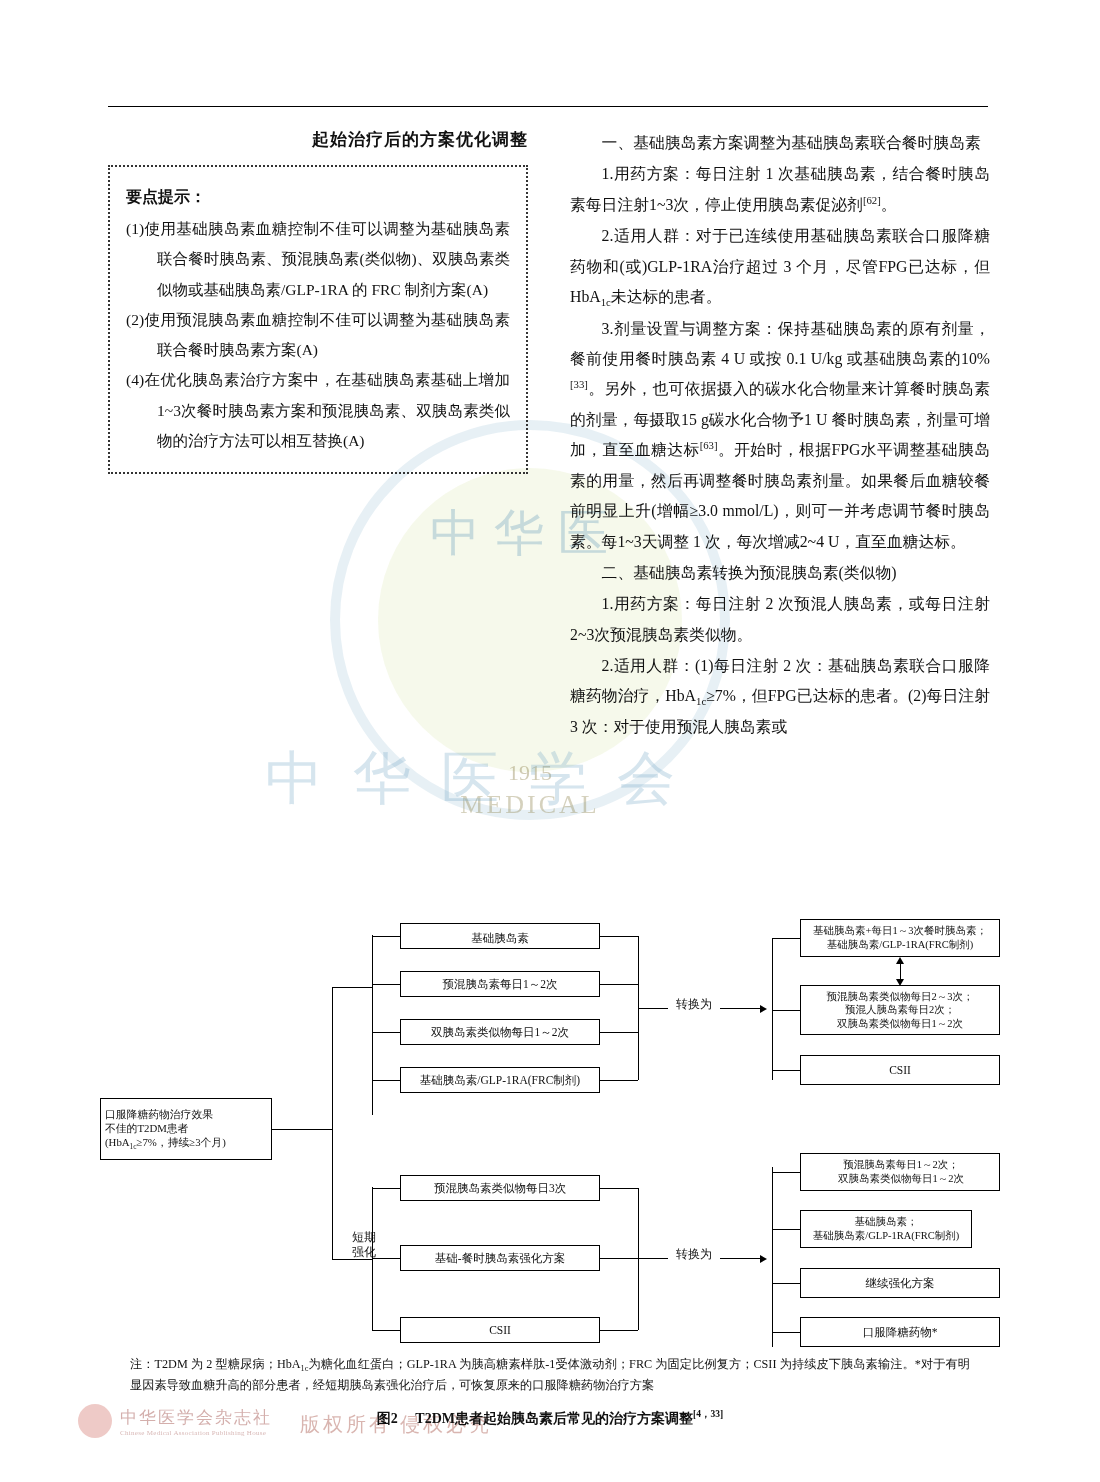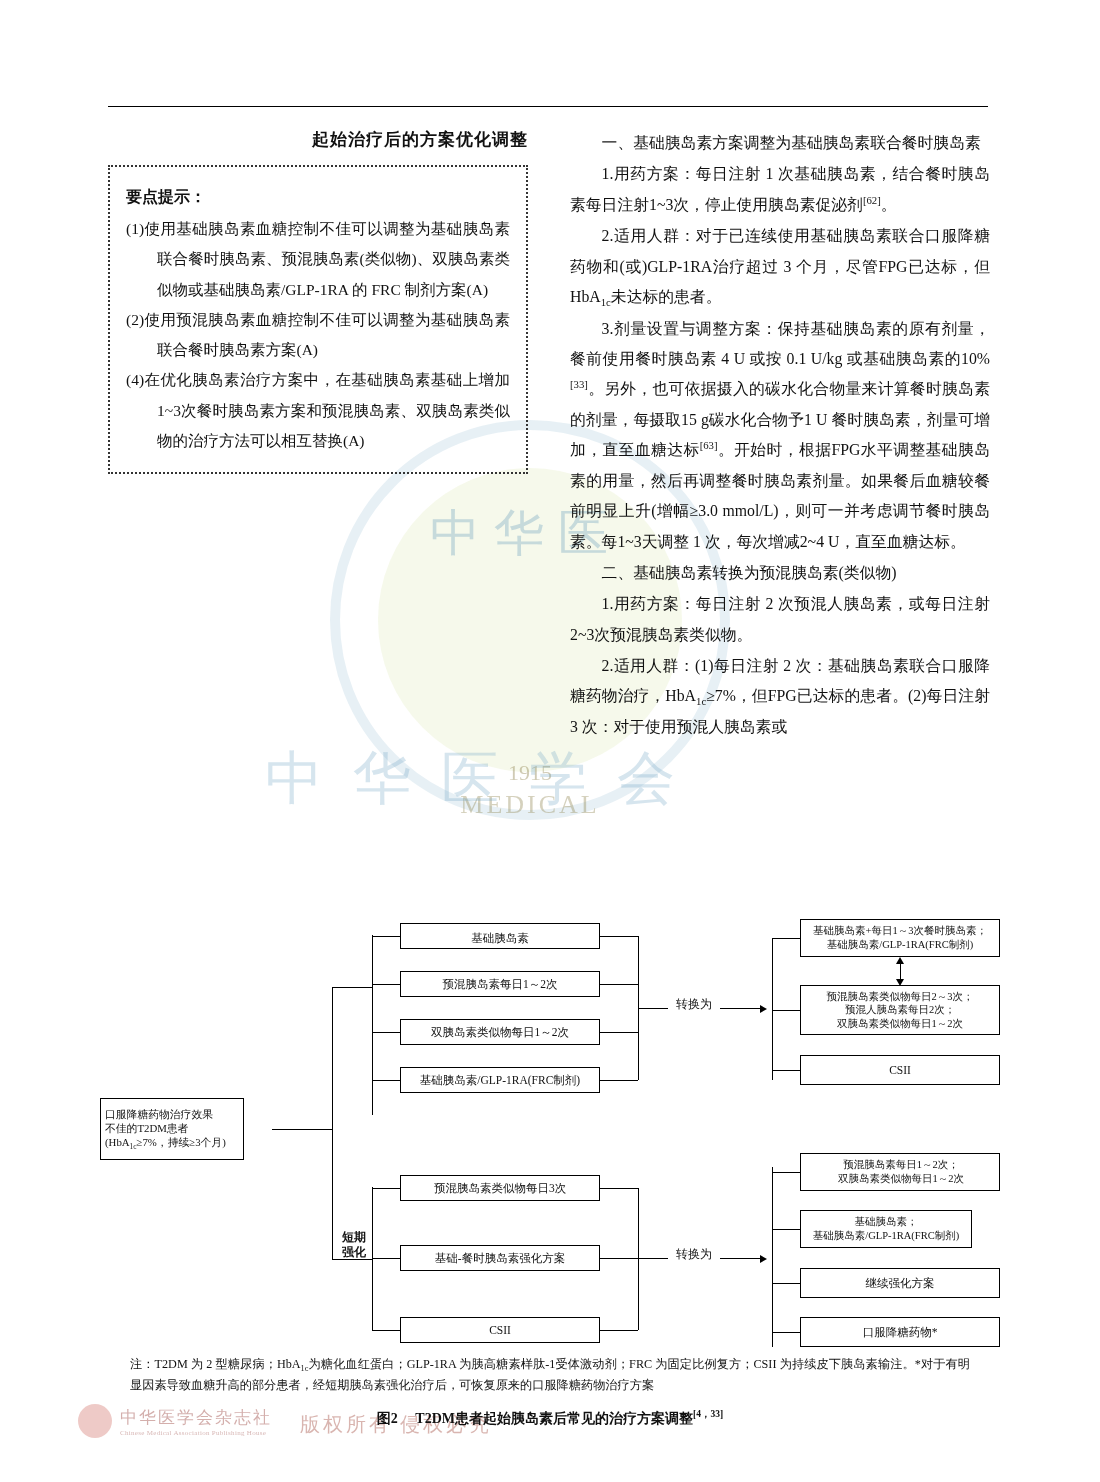--- a/index.html
+++ b/index.html
@@ -292,21 +292,21 @@
     <p class="body-p">1.用药方案：每日注射 1 次基础胰岛素，结合餐时胰岛素每日注射1~3次，停止使用胰岛素促泌剂<sup>[62]</sup>。</p>
     <p class="body-p">2.适用人群：对于已连续使用基础胰岛素联合口服降糖药物和(或)GLP-1RA治疗超过 3 个月，尽管FPG已达标，但HbA<sub>1c</sub>未达标的患者。</p>
     <p class="body-p">3.剂量设置与调整方案：保持基础胰岛素的原有剂量，餐前使用餐时胰岛素 4 U 或按 0.1 U/kg 或基础胰岛素的10%<sup>[33]</sup>。另外，也可依据摄入的碳水化合物量来计算餐时胰岛素的剂量，每摄取15 g碳水化合物予1 U 餐时胰岛素，剂量可增加，直至血糖达标<sup>[63]</sup>。开始时，根据FPG水平调整基础胰岛素的用量，然后再调整餐时胰岛素剂量。如果餐后血糖较餐前明显上升(增幅≥3.0 mmol/L)，则可一并考虑调节餐时胰岛素。每1~3天调整 1 次，每次增减2~4 U，直至血糖达标。</p>
     <p class="body-p">二、基础胰岛素转换为预混胰岛素(类似物)</p>
     <p class="body-p">1.用药方案：每日注射 2 次预混人胰岛素，或每日注射2~3次预混胰岛素类似物。</p>
     <p class="body-p">2.适用人群：(1)每日注射 2 次：基础胰岛素联合口服降糖药物治疗，HbA<sub>1c</sub>≥7%，但FPG已达标的患者。(2)每日注射 3 次：对于使用预混人胰岛素或</p>
   </div>
 
   <div class="figure">
 
-    <div class="node left-text" style="left:0px; top:163px; width:144px; height:62px; font-size:10.8px;">
+    <div class="node left-text" style="left:0px; top:163px; width:172px; height:62px; font-size:10.8px;">
       <span style="white-space:pre-line;">口服降糖药物治疗效果
 不佳的T2DM患者
 (HbA<sub>1c</sub>≥7%，持续≥3个月)</span>
     </div>
 
     <div class="ln h" style="left:172px; top:194px; width:60px;"></div>
     <div class="ln v" style="left:232px; top:52px; height:272px;"></div>
 
     <div class="ln h" style="left:232px; top:52px; width:40px;"></div>
     <div class="ln v" style="left:272px; top:0px; height:180px;"></div>
@@ -363,21 +363,21 @@
     <div class="node" style="left:700px; top:120px; width:200px; height:30px;">
       <span>CSII</span>
     </div>
     <div class="ln h" style="left:672px; top:135px; width:28px;"></div>
 
     <div class="ln v" style="left:800px; top:24px; height:24px;"></div>
     <div class="arrow-u" style="left:796px; top:22px;"></div>
     <div class="arrow-d" style="left:796px; top:44px;"></div>
 
     <div class="ln h" style="left:232px; top:324px; width:40px;"></div>
-    <div class="lbl" style="left:232px; top:280px; width:44px; white-space:pre-line;font-weight:bold;">
+    <div class="lbl" style="left:242px; top:280px; width:44px; white-space:pre-line;">
       <span>短期
 强化</span>
     </div>
     <div class="ln v" style="left:272px; top:252px; height:144px;"></div>
 
     <div class="node" style="left:300px; top:240px; width:200px; height:26px;">
       <span>预混胰岛素类似物每日3次</span>
     </div>
     <div class="ln h" style="left:272px; top:253px; width:28px;"></div>
 

